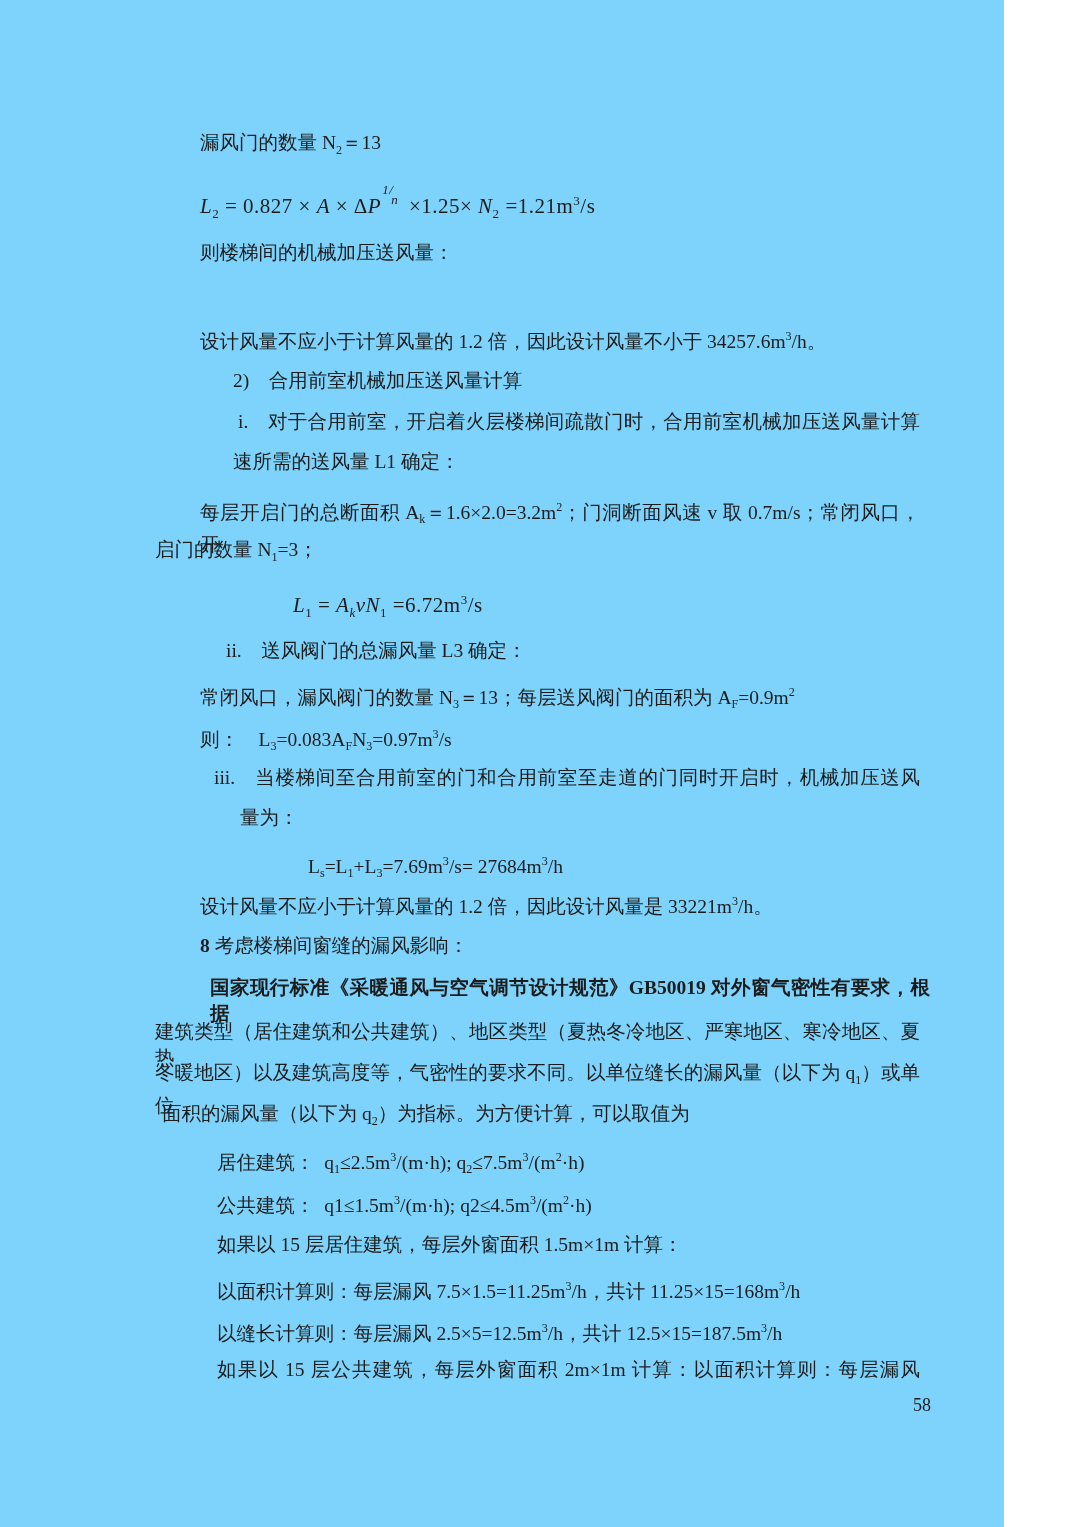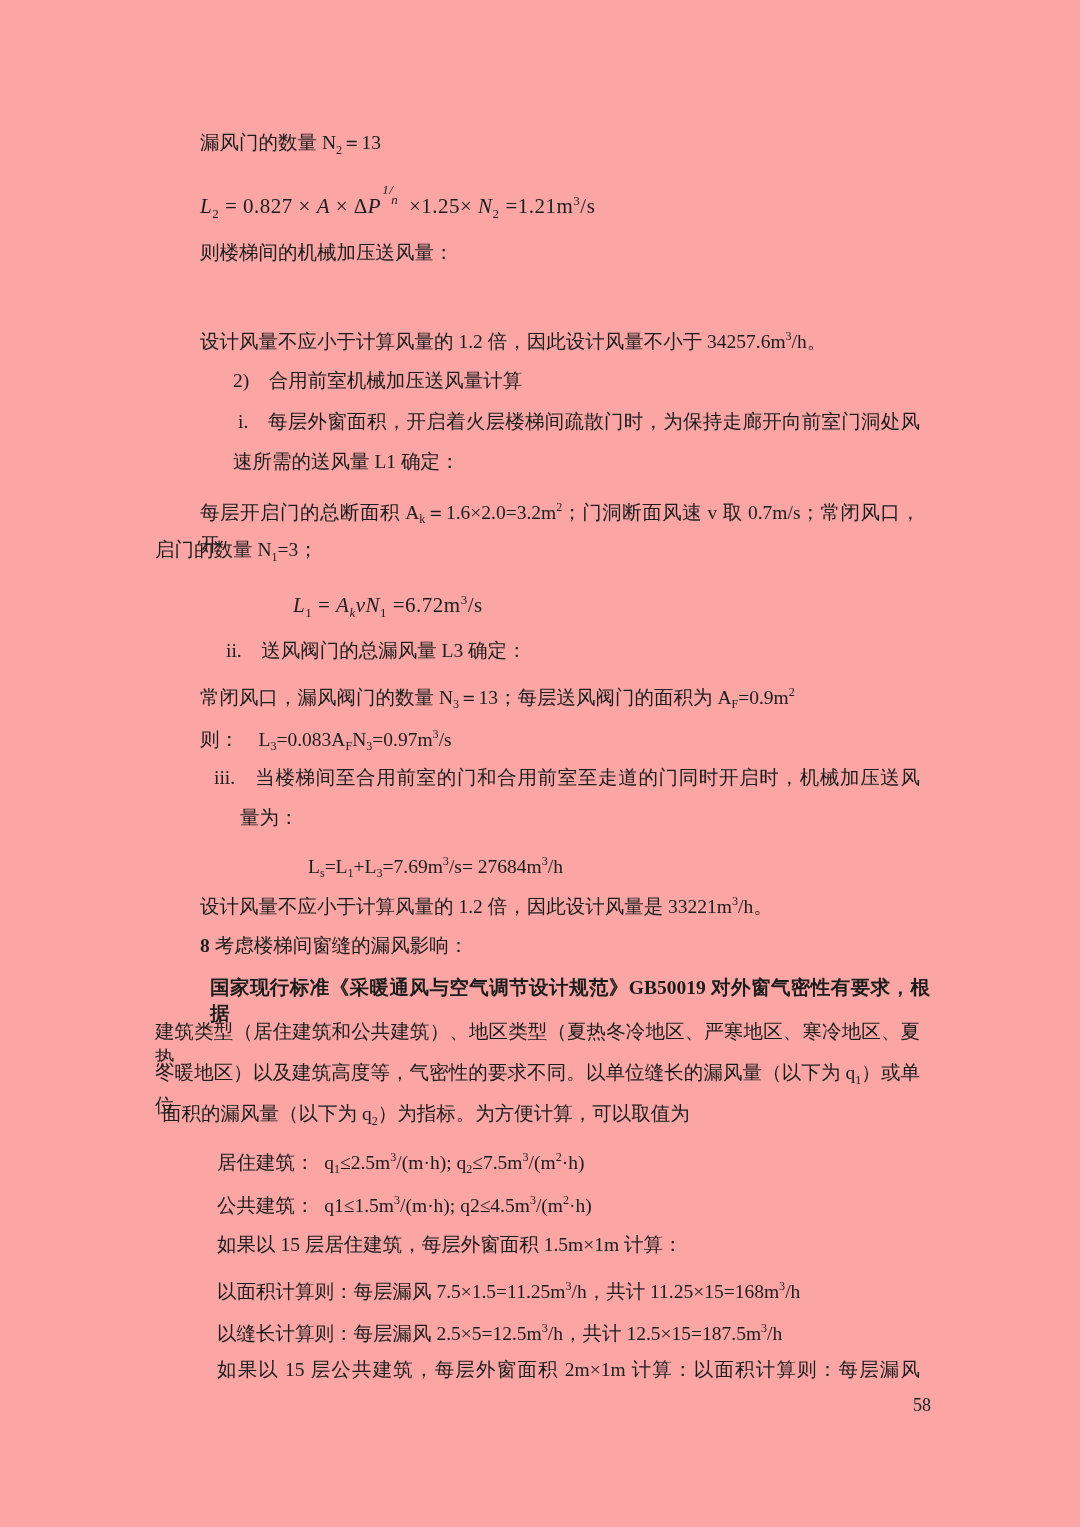--- a/index.html
+++ b/index.html
@@ -1,19 +1,19 @@
 <!DOCTYPE html>
 <html><head>
 <meta charset="utf-8">
 <style>
   html,body { margin:0; padding:0; background:#ffffff; }
   .page {
     position:relative;
-    width:1080px; height:1527px;
-    background:#fca5a5;
+    width:1004px; height:1527px;
+    background:#7dd3fc;
     font-family:"Liberation Serif","DejaVu Serif",serif;
     font-size:19.5px;
     color:#1c1c1c;
     overflow:hidden;
   }
   .ln {
     position:absolute;
     white-space:nowrap;
     line-height:26px;
   }
@@ -34,21 +34,21 @@
 </style>
 </head>
 <body>
 
 <div class="page">
   <div class="ln" style="top:130px;  left:200px;">漏风门的数量 N<sub>2</sub>＝13</div>
   <div class="ln fm" style="top:188px; left:200px;"><i>L</i><sub>2</sub> = 0.827 × <i>A</i> × Δ<i>P</i><span class="exp"><span class="t">1/</span><span class="b"><i>n</i></span></span> ×1.25× <i>N</i><sub>2</sub> =1.21m<sup>3</sup>/s</div>
   <div class="ln" style="top:240px;  left:200px;">则楼梯间的机械加压送风量：</div>
   <div class="ln" style="top:323px;  left:200px;">设计风量不应小于计算风量的 1.2 倍，因此设计风量不小于 34257.6m<sup>3</sup>/h。</div>
   <div class="ln" style="top:368px;  left:233px;">2) 合用前室机械加压送风量计算</div>
-  <div class="ln just" style="top:409px; left:238px; width:682px;">i. 每层外窗面积，开启着火层楼梯间疏散门时，为保持走廊开向前室门洞处风</div>
+  <div class="ln just" style="top:409px; left:238px; width:682px;">i. 对于合用前室，开启着火层楼梯间疏散门时，合用前室机械加压送风量计算</div>
   <div class="ln" style="top:449px;  left:233px;">速所需的送风量 L1 确定：</div>
   <div class="ln just" style="top:494px; left:200px; width:720px;">每层开启门的总断面积 A<sub>k</sub>＝1.6×2.0=3.2m<sup>2</sup>；门洞断面风速 v 取 0.7m/s；常闭风口，开</div>
   <div class="ln" style="top:537px;  left:155px;">启门的数量 N<sub>1</sub>=3；</div>
   <div class="ln fm" style="top:587px; left:293px;"><i>L</i><sub>1</sub> = <i>A</i><sub><i>k</i></sub><i>vN</i><sub>1</sub> =6.72m<sup>3</sup>/s</div>
   <div class="ln" style="top:638px;  left:226px;">ii. 送风阀门的总漏风量 L3 确定：</div>
   <div class="ln" style="top:679px;  left:200px;">常闭风口，漏风阀门的数量 N<sub>3</sub>＝13；每层送风阀门的面积为 A<sub>F</sub>=0.9m<sup>2</sup></div>
   <div class="ln" style="top:721px;  left:200px;">则： L<sub>3</sub>=0.083A<sub>F</sub>N<sub>3</sub>=0.97m<sup>3</sup>/s</div>
   <div class="ln just" style="top:765px; left:214px; width:706px;">iii. 当楼梯间至合用前室的门和合用前室至走道的门同时开启时，机械加压送风</div>
   <div class="ln" style="top:805px;  left:240px;">量为：</div>
   <div class="ln" style="top:848px;  left:288px;margin-left:20px;">L<sub>s</sub>=L<sub>1</sub>+L<sub>3</sub>=7.69m<sup>3</sup>/s= 27684m<sup>3</sup>/h</div>

